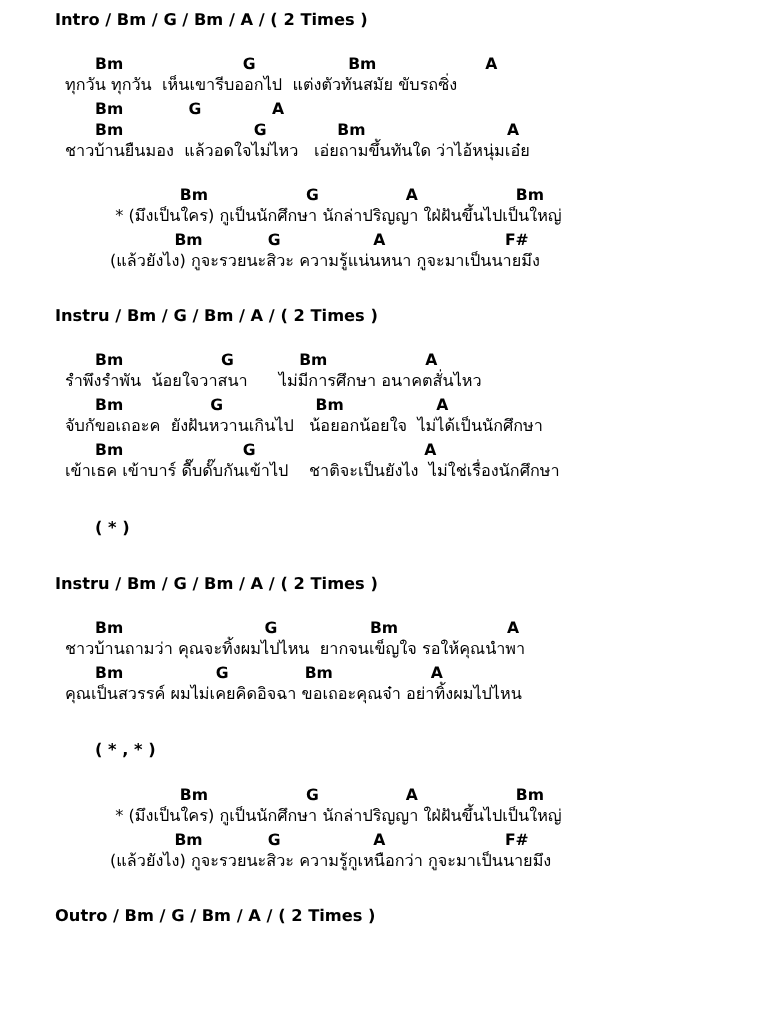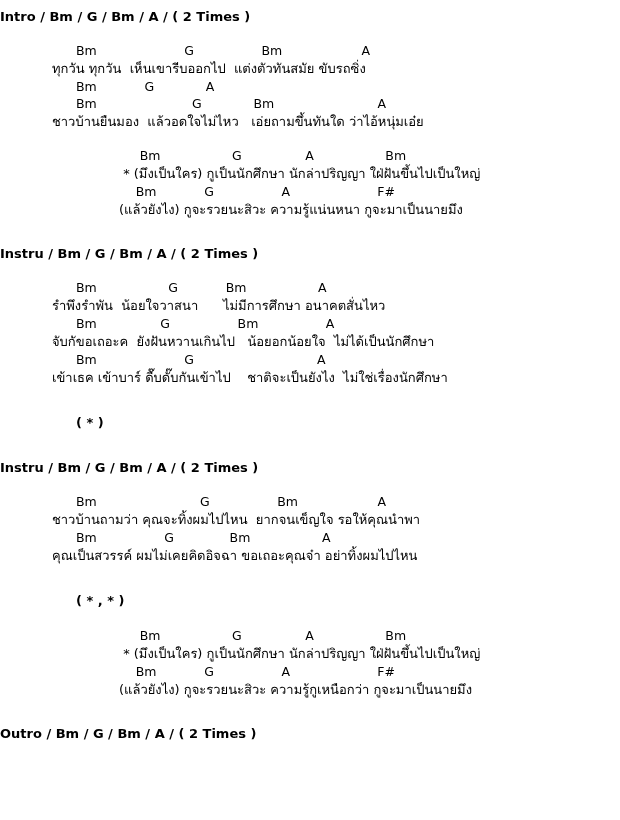--- a/index.html
+++ b/index.html
@@ -21,39 +21,40 @@
     padding: 0;
     box-sizing: border-box;
   }
   .block {
     position: relative;
   }
   .section-head {
     font-weight: bold;
     font-size: 13px;
     line-height: 18px;
+    margin-left: 44px;
   }
   .spacer-lg { height: 26px; }
   .spacer-md { height: 16px; }
   .spacer-sm { height: 8px; }
   .chordline {
-    font-weight: normal;
+    font-weight: bold;
     font-size: 12.5px;
     line-height: 17px;
     white-space: pre;
     padding-left: 76px;
     letter-spacing: 0px;
   }
   .lyricline {
     font-size: 13px;
     line-height: 19px;
     white-space: pre;
     padding-left: 52px;
   }
-  .lyricline.indent1 { padding-left: 119px; }
+  .lyricline.indent1 { padding-left: 88px; }
   .marker {
     font-weight: bold;
     font-size: 13px;
     padding-left: 76px;
     line-height: 20px;
   }
   .chorus .chordline { padding-left: 96px; }
 </style>
 </head>
 <body>

